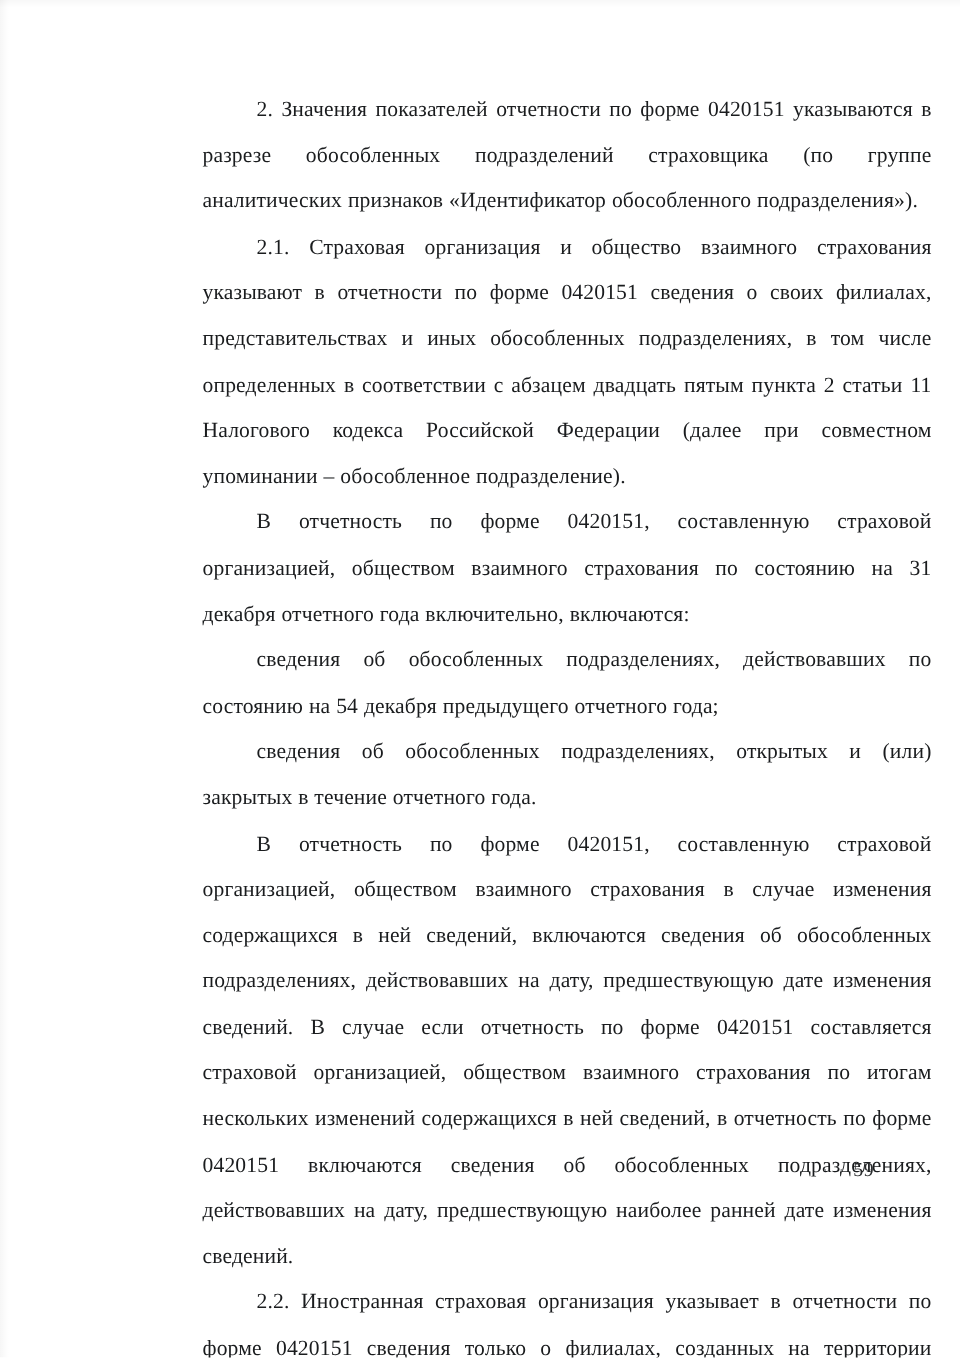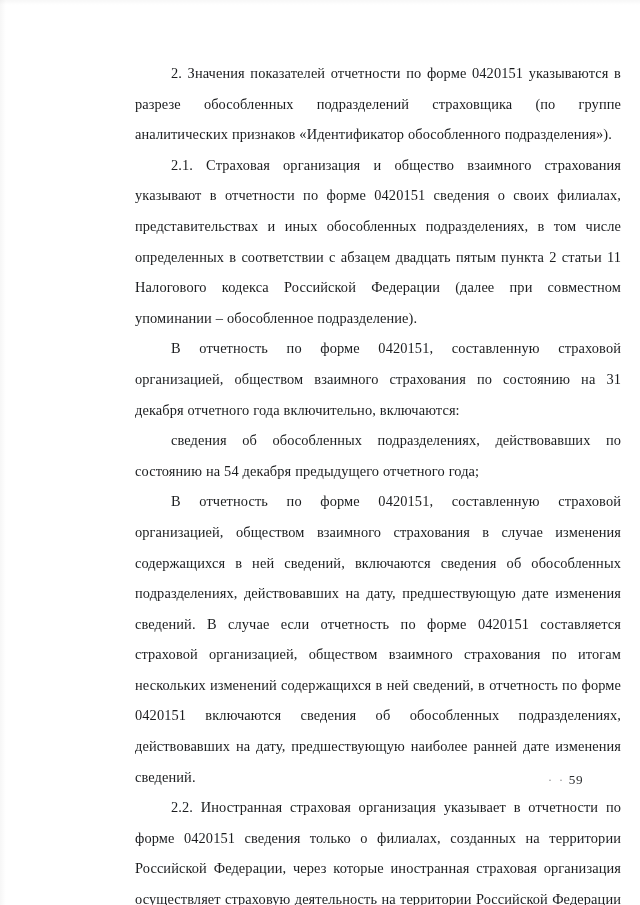--- a/index.html
+++ b/index.html
@@ -73,20 +73,21 @@
 </style>
 </head>
 <body>
 
 <div class="page">
   <div class="doc-body">
     <p class="para">2. Значения показателей отчетности по форме 0420151 указываются в разрезе обособленных подразделений страховщика (по группе аналитических признаков «Идентификатор обособленного подразделения»).</p>
     <p class="para">2.1. Страховая организация и общество взаимного страхования указывают в отчетности по форме 0420151 сведения о своих филиалах, представительствах и иных обособленных подразделениях, в том числе определенных в соответствии с абзацем двадцать пятым пункта 2 статьи 11 Налогового кодекса Российской Федерации (далее при совместном упоминании – обособленное подразделение).</p>
     <p class="para">В отчетность по форме 0420151, составленную страховой организацией, обществом взаимного страхования по состоянию на 31 декабря отчетного года включительно, включаются:</p>
     <p class="para">сведения об обособленных подразделениях, действовавших по состоянию на 54 декабря предыдущего отчетного года;</p>
+    <p class="para">сведения об обособленных подразделениях, открытых и (или) закрытых в течение отчетного года.</p>
     <p class="para">В отчетность по форме 0420151, составленную страховой организацией, обществом взаимного страхования в случае изменения содержащихся в ней сведений, включаются сведения об обособленных подразделениях, действовавших на дату, предшествующую дате изменения сведений. В случае если отчетность по форме 0420151 составляется страховой организацией, обществом взаимного страхования по итогам нескольких изменений содержащихся в ней сведений, в отчетность по форме 0420151 включаются сведения об обособленных подразделениях, действовавших на дату, предшествующую наиболее ранней дате изменения сведений.</p>
     <p class="para">2.2. Иностранная страховая организация указывает в отчетности по форме 0420151 сведения только о филиалах, созданных на территории Российской Федерации, через которые иностранная страховая организация осуществляет страховую деятельность на территории Российской Федерации (далее – филиалы иностранной страховой организации).</p>
   </div>
   <div class="page-number">
     <span class="dots">· ·</span>
     <span>59</span>
   </div>
 </div>
 
 <div class="edge-noise scan-left"></div>

